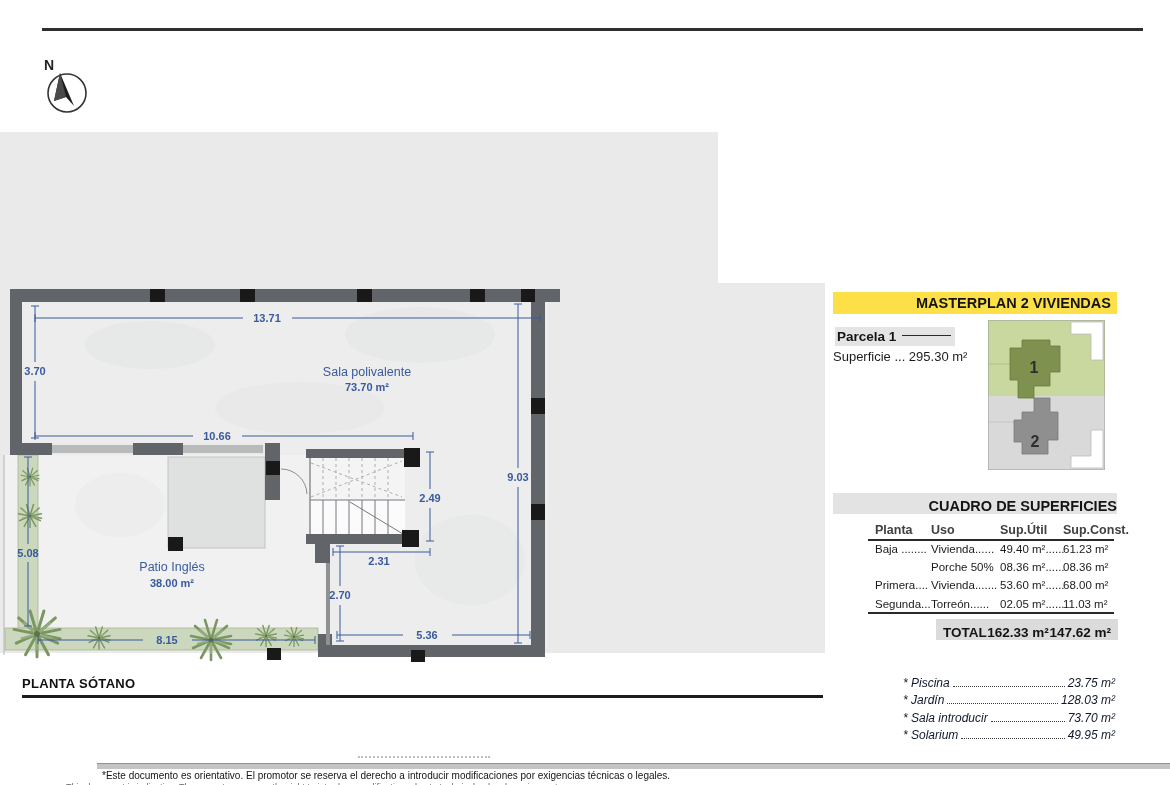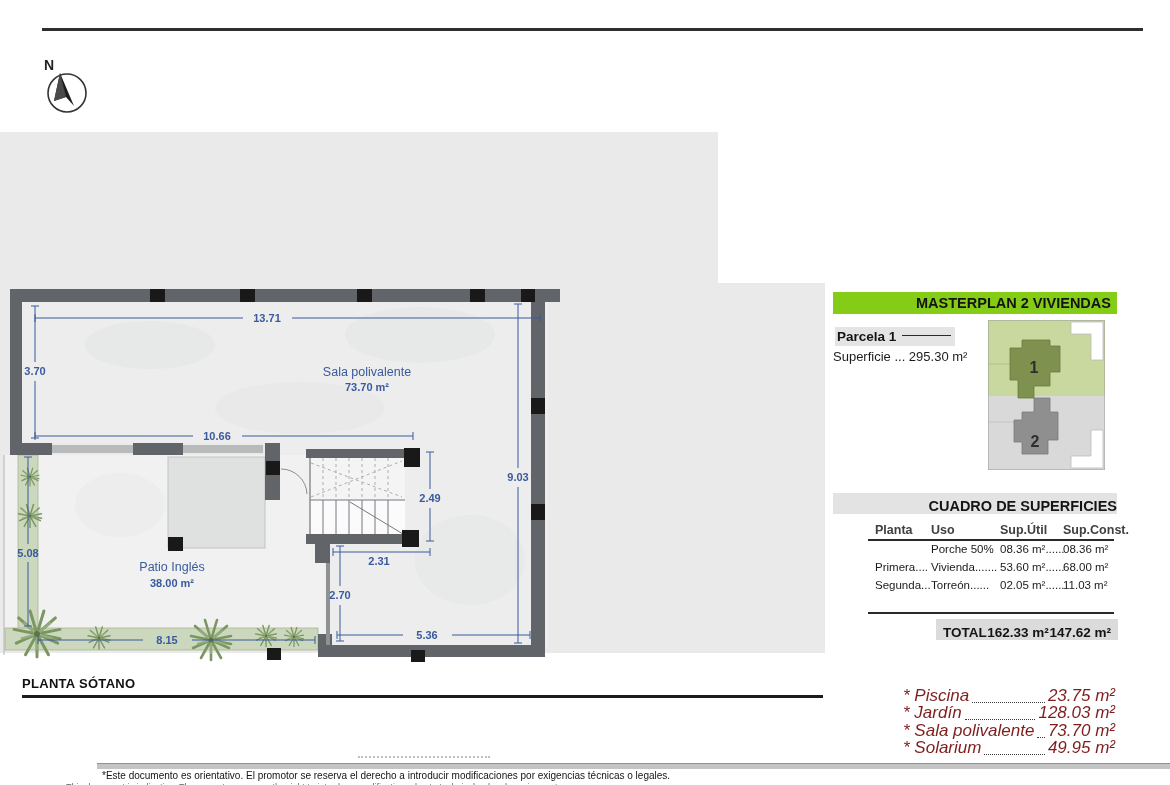--- a/index.html
+++ b/index.html
@@ -13,21 +13,21 @@
 
   
   .gray-upper{left:0;top:132px;width:718px;height:151px;background:#e9eae9;}
   .gray-lower{left:0;top:283px;width:825px;height:370px;background:#e9eae9;}
 
   
   .plan-title{left:22px;top:676px;font-size:13px;font-weight:bold;letter-spacing:.3px;color:#111;}
   .plan-title-rule{left:22px;top:695px;width:801px;height:3px;background:#1c1c1c;}
 
   
-  .mp-bar{left:833px;top:292px;width:284px;height:22px;background:#84cc16;
+  .mp-bar{left:833px;top:292px;width:284px;height:22px;background:#fde047;
           display:flex;align-items:center;justify-content:flex-end;padding-right:6px;box-sizing:border-box;
           font-size:14.5px;font-weight:bold;color:#141414;}
   .parcela{left:835px;top:327px;width:120px;height:19px;background:#e4e4e4;
            display:flex;align-items:center;font-size:13.5px;font-weight:bold;color:#141414;padding:0 2px;box-sizing:border-box;}
   .parcela-line{flex:1;border-bottom:1.6px solid #2a2a2a;margin:0 2px 3px 6px;}
   .superficie{left:833px;top:349px;font-size:13px;color:#1c1c1c;}
 
   .cs-bar{left:833px;top:493px;width:284px;height:21px;background:#e3e3e3;
           display:flex;align-items:flex-end;justify-content:flex-end;padding-right:0;box-sizing:border-box;
           font-size:14.5px;font-weight:bold;color:#141414;}
@@ -37,21 +37,21 @@
   .trow.head{font-weight:bold;font-size:12.5px;}
   .tbl-line{left:868px;width:246px;height:2px;background:#2a2a2a;}
   .l1{top:539px;} .l2{top:612px;}
   .rows{left:875px;top:540px;width:246px;font-size:11.5px;}
   .rows .trow{height:18.2px;}
 
   .total-bar{left:936px;top:619px;width:182px;height:21px;background:#dbdbdb;
              display:flex;align-items:flex-end;justify-content:space-between;padding:0 7px;box-sizing:border-box;
              font-size:13.5px;font-weight:bold;color:#141414;white-space:nowrap;}
 
-  .extras{left:903px;top:688px;width:212px;font-size:17px;font-style:italic;color:#7f1d1d;}
+  .extras{left:903px;top:672px;width:212px;font-size:12px;font-style:italic;color:#0f172a;}
   .extra-row{display:flex;align-items:flex-end;height:17.6px;white-space:nowrap;}
   .extra-dots{flex:1;border-bottom:1.6px dotted #3a3a3a;margin:0 3px 3px 3px;}
 
   
   .faint-marks{left:358px;top:756px;width:132px;height:3px;border-top:2px dotted #8a8a8a;opacity:.55;}
   .footer-bar{left:97px;top:763px;width:1073px;height:5px;background:#c4c4c4;border-top:1px solid #909090;}
   .disc-es{left:56px;top:770px;width:620px;font-size:10px;color:#141414;white-space:nowrap;margin-left:46px;}
   .disc-en{left:66px;top:782px;width:600px;font-size:9px;color:#6a6a6a;white-space:nowrap;}
 </style>
 </head>
@@ -224,20 +224,26 @@
       <div>Planta</div>
       <div>Uso</div>
       <div>Sup.Útil</div>
       <div>Sup.Const.</div>
     </div>
   </div>
   <div class="abs tbl-line l1"></div>
 
   <div class="abs rows">
     <div class="trow">
+      <div>Baja ........</div>
+      <div>Vivienda......</div>
+      <div>49.40 m²......</div>
+      <div>61.23 m²</div>
+    </div>
+    <div class="trow">
       <div></div>
       <div>Porche 50%</div>
       <div>08.36 m²......</div>
       <div>08.36 m²</div>
     </div>
     <div class="trow">
       <div>Primera....</div>
       <div>Vivienda.......</div>
       <div>53.60 m²......</div>
       <div>68.00 m²</div>
@@ -262,21 +268,21 @@
       <span>* Piscina</span>
       <span class="extra-dots"></span>
       <span>23.75 m²</span>
     </div>
     <div class="extra-row">
       <span>* Jardín</span>
       <span class="extra-dots"></span>
       <span>128.03 m²</span>
     </div>
     <div class="extra-row">
-      <span>* Sala polivalente</span>
+      <span>* Sala introducir</span>
       <span class="extra-dots"></span>
       <span>73.70 m²</span>
     </div>
     <div class="extra-row">
       <span>* Solarium</span>
       <span class="extra-dots"></span>
       <span>49.95 m²</span>
     </div>
   </div>
 

